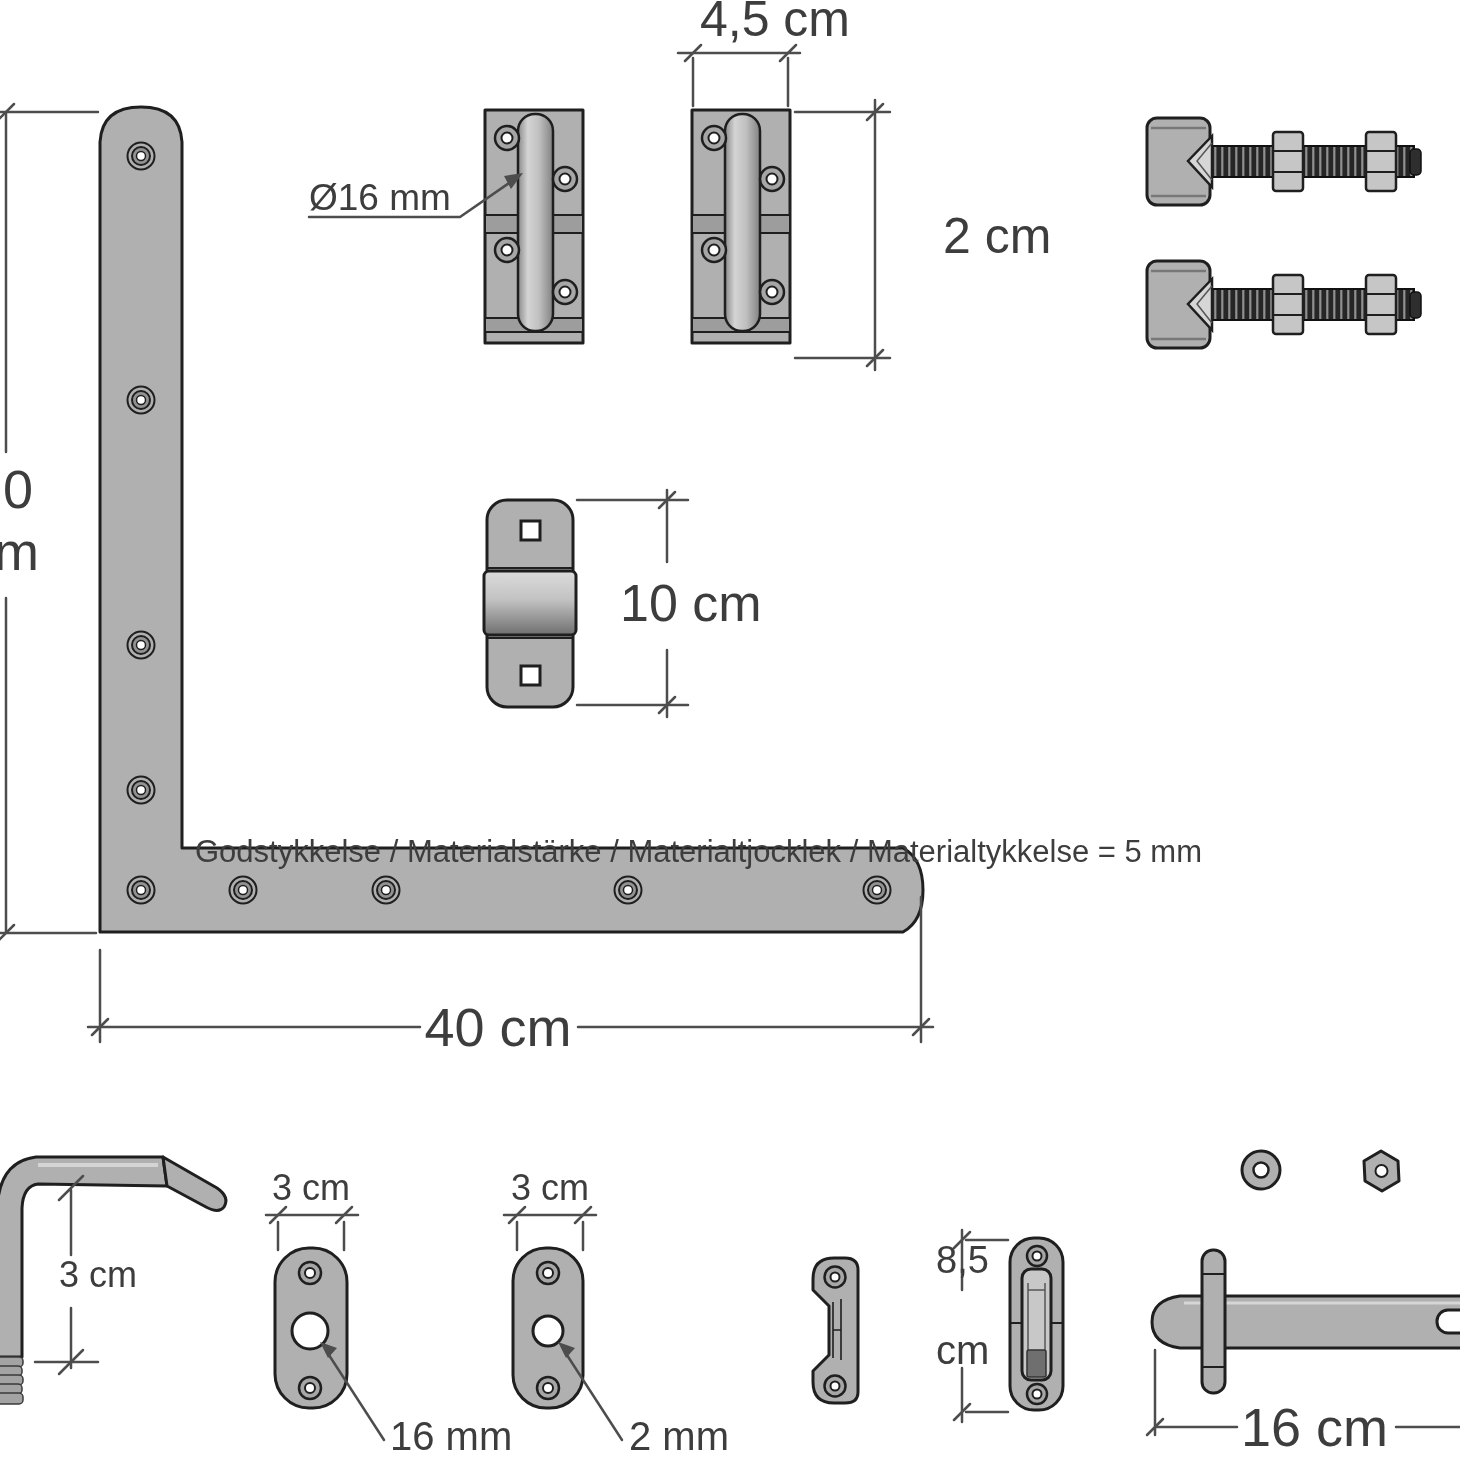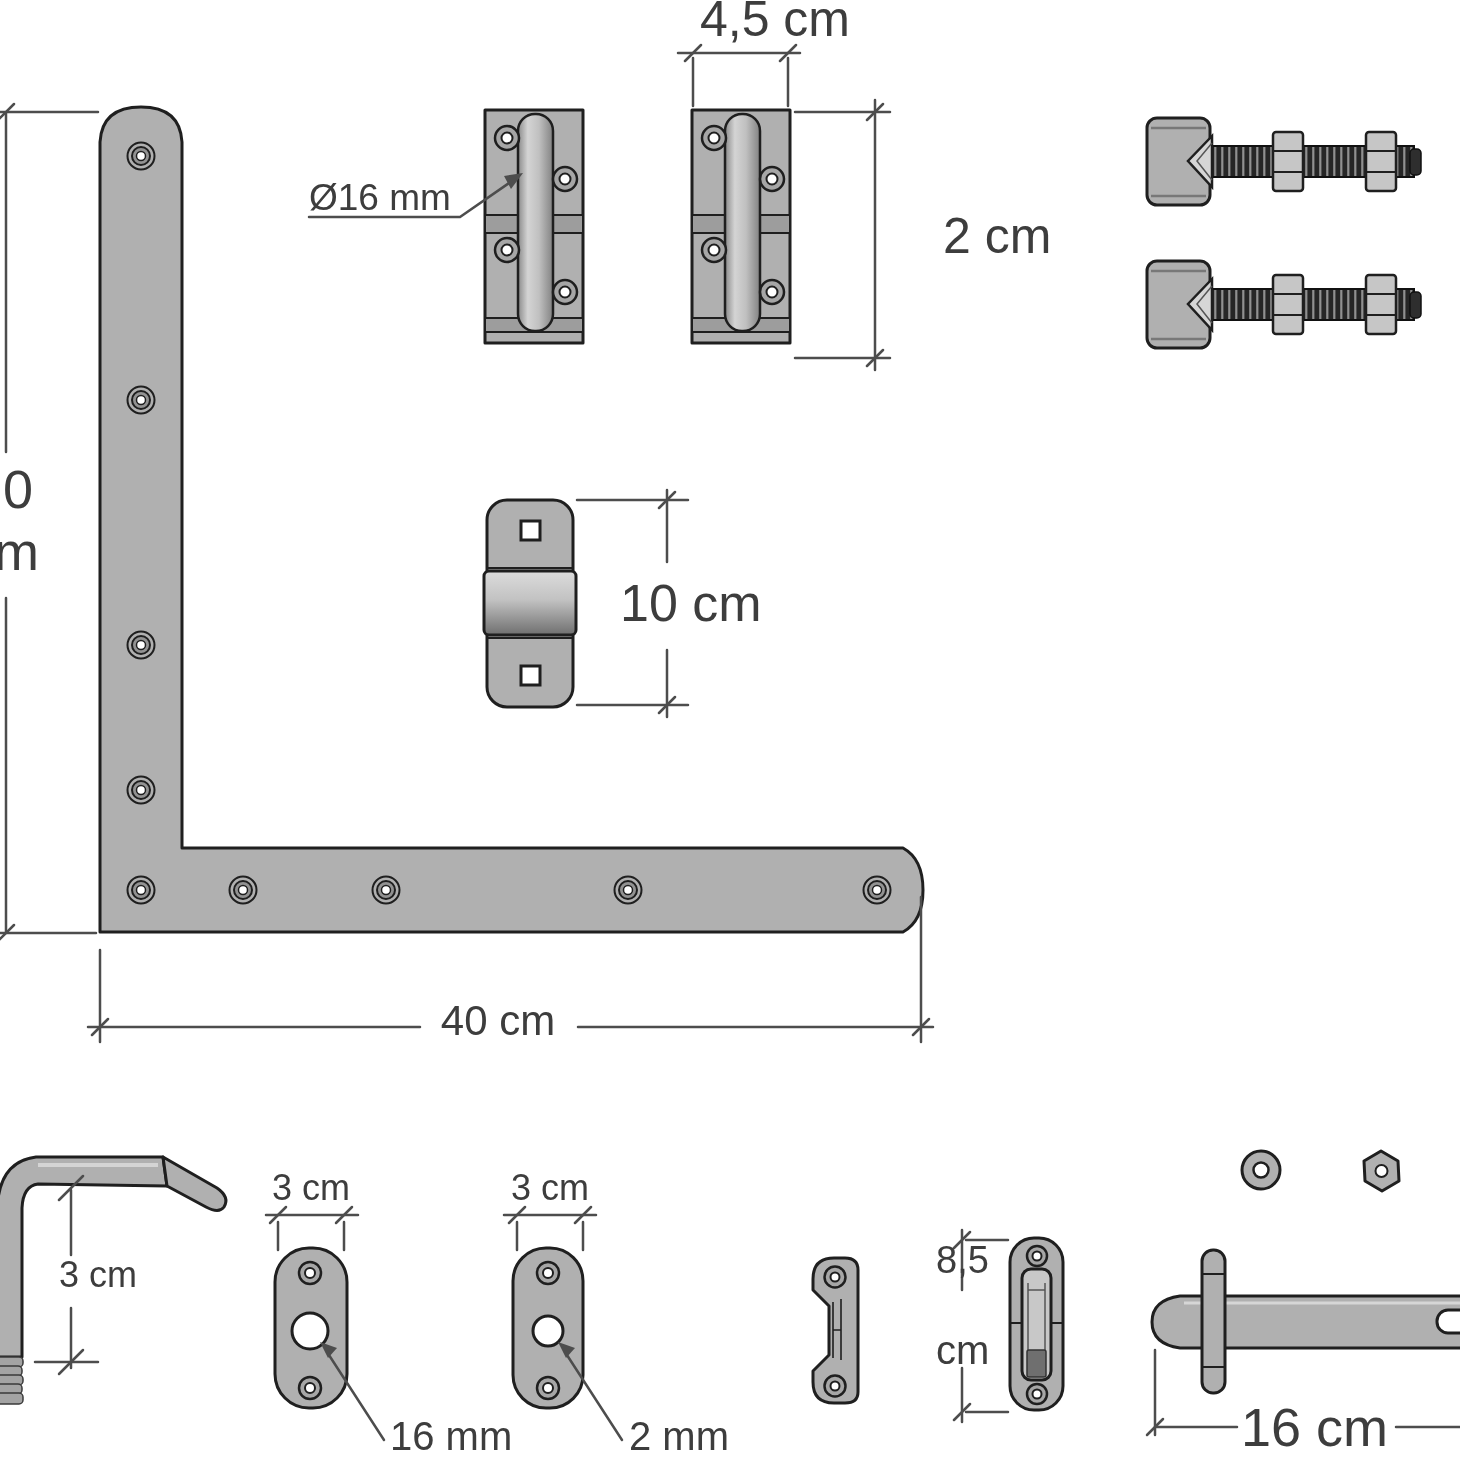--- a/index.html
+++ b/index.html
@@ -313,21 +313,22 @@
   <g>
     <path class="dim" d="M1155,1350 V1435 M1155,1427 H1237 M1396,1427 H1462"></path>
     <path class="dim" d="M1147,1435 L1163,1419"></path>
   </g>
 </svg>
 
 <div class="lbl c" style="left:775px;top:-6px;font-size:50px">4,5 cm</div>
 <div class="lbl" style="left:309px;top:179px;font-size:37px">Ø16 mm</div>
 <div class="lbl" style="left:943px;top:211px;font-size:50px">2 cm</div>
 <div class="lbl" style="left:620px;top:577px;font-size:52px">10 cm</div>
-<div class="lbl c" style="left:498px;top:1000px;font-size:42px">40 cm</div>
+<div class="lbl" style="left:195px;top:836px;font-size:31px">Godstykkelse / Materialstärke / Materialtjocklek / Materialtykkelse = 5 mm</div>
+<div class="lbl c" style="left:498px;top:1000px;font-size:54px">40 cm</div>
 <div class="lbl" style="left:3px;top:462px;font-size:54px">0</div>
 <div class="lbl" style="left:-6px;top:524px;font-size:54px">m</div>
 <div class="lbl" style="left:59px;top:1257px;font-size:36px">3 cm</div>
 <div class="lbl c" style="left:311px;top:1170px;font-size:36px">3 cm</div>
 <div class="lbl c" style="left:550px;top:1170px;font-size:36px">3 cm</div>
 <div class="lbl" style="left:390px;top:1416px;font-size:40px">16 mm</div>
 <div class="lbl" style="left:629px;top:1416px;font-size:40px">2 mm</div>
 <div class="lbl" style="left:936px;top:1241px;font-size:38px">8,5</div>
 <div class="lbl" style="left:936px;top:1330px;font-size:40px">cm</div>
 <div class="lbl" style="left:1241px;top:1400px;font-size:54px">16 cm</div>

